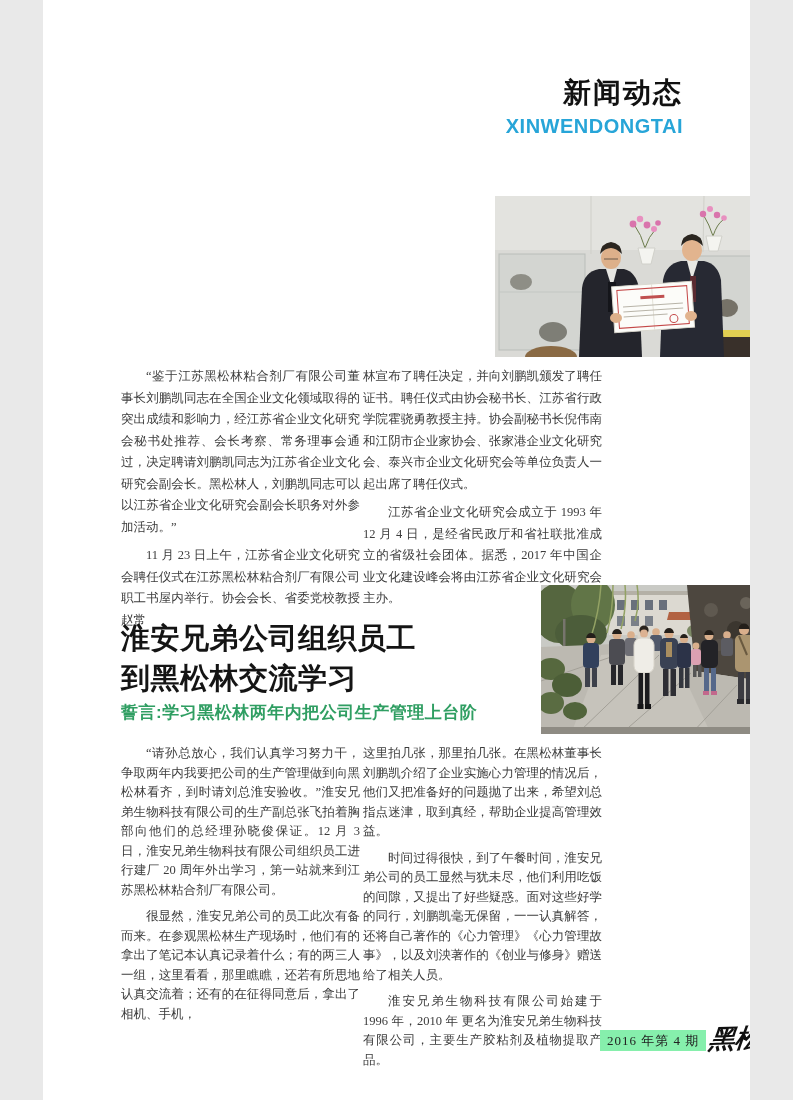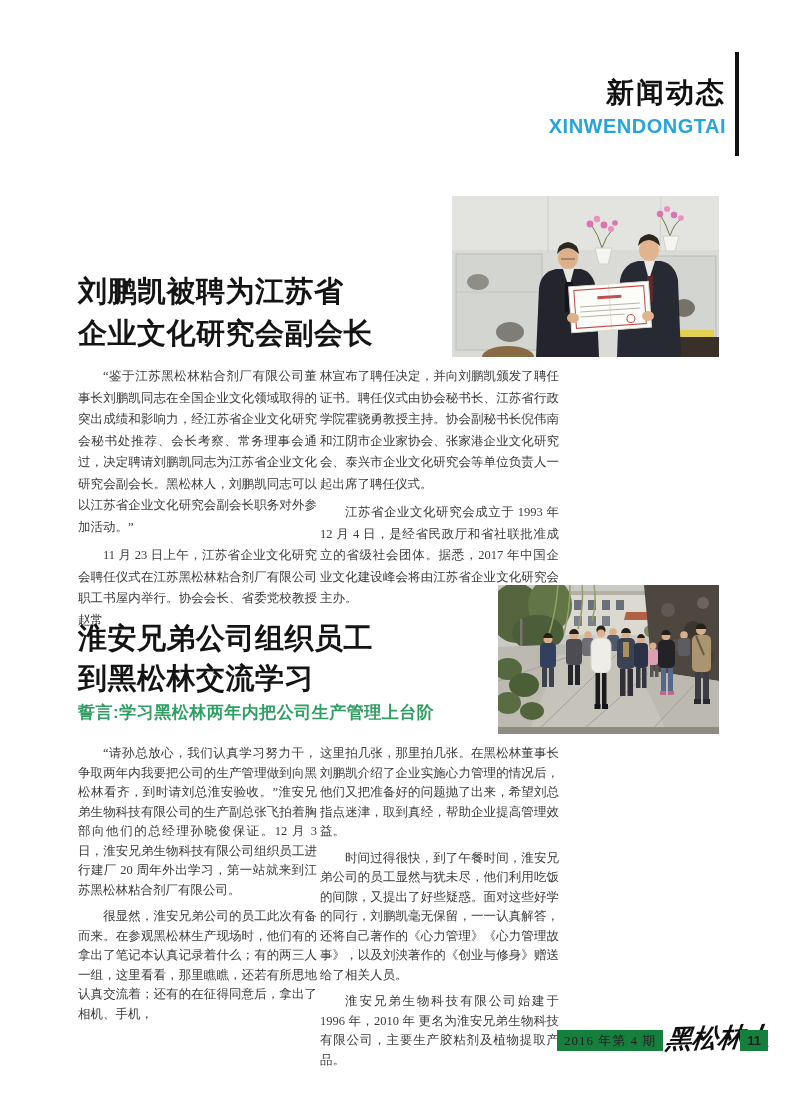--- a/index.html
+++ b/index.html
@@ -1,17 +1,17 @@
 <!DOCTYPE html>
 <html><head>
 <meta charset="utf-8">
 <style>
   html,body{margin:0;padding:0;background:#e9e9e9;}
   .page{
-    position:relative; width:793px; height:1100px; margin:0 auto;
+    position:relative; width:707px; height:1100px; margin:0 auto;
     background:#ffffff; overflow:hidden;
     font-family:"Liberation Serif","DejaVu Serif",serif; color:#3b3b3b;
   }
   
   .hdr-bar{position:absolute; left:735px; top:52px; width:4px; height:104px; background:#121212;}
   .hdr-cn{
     position:absolute; right:67px; top:74px; font-family:"Liberation Sans","DejaVu Sans",sans-serif;
     font-weight:bold; font-size:28px; letter-spacing:2px; color:#111; white-space:nowrap;
   }
   .hdr-py{
@@ -33,21 +33,21 @@
   .a1-col{top:366px; line-height:21.5px;}
   .a2-col{top:744px; line-height:19.5px;}
   .col-l{left:78px;}
   .col-r{left:320px;}
   
   .photo{position:absolute; display:block;}
   .photo1{left:452px; top:196px; width:267px; height:161px;}
   .photo2{left:498px; top:585px; width:221px; height:149px;}
   
   .ft-box{
-    position:absolute; top:1030px; height:21px; background:#15803d; color:#222;
+    position:absolute; top:1030px; height:21px; background:#86efac; color:#222;
     font-size:13px; line-height:21px; text-align:center;
   }
   .ft-issue{left:557px; width:106px; letter-spacing:1px;}
   .ft-page{left:740px; width:28px; font-weight:bold; font-family:"Liberation Sans","DejaVu Sans",sans-serif;}
   .ft-logo{
     position:absolute; left:666px; top:1018px; width:74px; height:40px;
     font-family:"DejaVu Serif",serif; font-style:italic; font-weight:900; font-size:26px;
     color:#101010; transform:skewX(-8deg) rotate(-2deg); white-space:nowrap; line-height:40px;
   }
 </style>
@@ -115,24 +115,20 @@
       <line x1="146" y1="101" x2="170" y2="101" stroke="#c05050" stroke-width="3"></line>
       <line x1="128" y1="109" x2="188" y2="109" stroke="#b8b4a8"></line>
       <line x1="128" y1="114" x2="188" y2="114" stroke="#b8b4a8"></line>
       <line x1="128" y1="119" x2="172" y2="119" stroke="#b8b4a8"></line>
       <circle cx="178" cy="124" r="4" fill="none" stroke="#c44848"></circle>
     </g>
     <ellipse cx="121" cy="122" rx="6" ry="5" fill="#ddb08a"></ellipse>
     <ellipse cx="196" cy="120" rx="6" ry="5" fill="#e2b48e"></ellipse>
   </svg>
 
-  <div class="a-title a1-title">
-    <div>刘鹏凯被聘为江苏省</div>
-    <div>企业文化研究会副会长</div>
-  </div>
   <div class="col a1-col col-l">
 
   <p>“鉴于江苏黑松林粘合剂厂有限公司董事长刘鹏凯同志在全国企业文化领域取得的突出成绩和影响力，经江苏省企业文化研究会秘书处推荐、会长考察、常务理事会通过，决定聘请刘鹏凯同志为江苏省企业文化研究会副会长。黑松林人，刘鹏凯同志可以以江苏省企业文化研究会副会长职务对外参加活动。”</p>
       <p>11 月 23 日上午，江苏省企业文化研究会聘任仪式在江苏黑松林粘合剂厂有限公司职工书屋内举行。协会会长、省委党校教授赵常</p>
     </div>
   <div class="col a1-col col-r">
 
   <p class="cont">林宣布了聘任决定，并向刘鹏凯颁发了聘任证书。聘任仪式由协会秘书长、江苏省行政学院霍骁勇教授主持。协会副秘书长倪伟南和江阴市企业家协会、张家港企业文化研究会、泰兴市企业文化研究会等单位负责人一起出席了聘任仪式。</p>
       <p>江苏省企业文化研究会成立于 1993 年 12 月 4 日，是经省民政厅和省社联批准成立的省级社会团体。据悉，2017 年中国企业文化建设峰会将由江苏省企业文化研究会主办。</p>
     </div>

